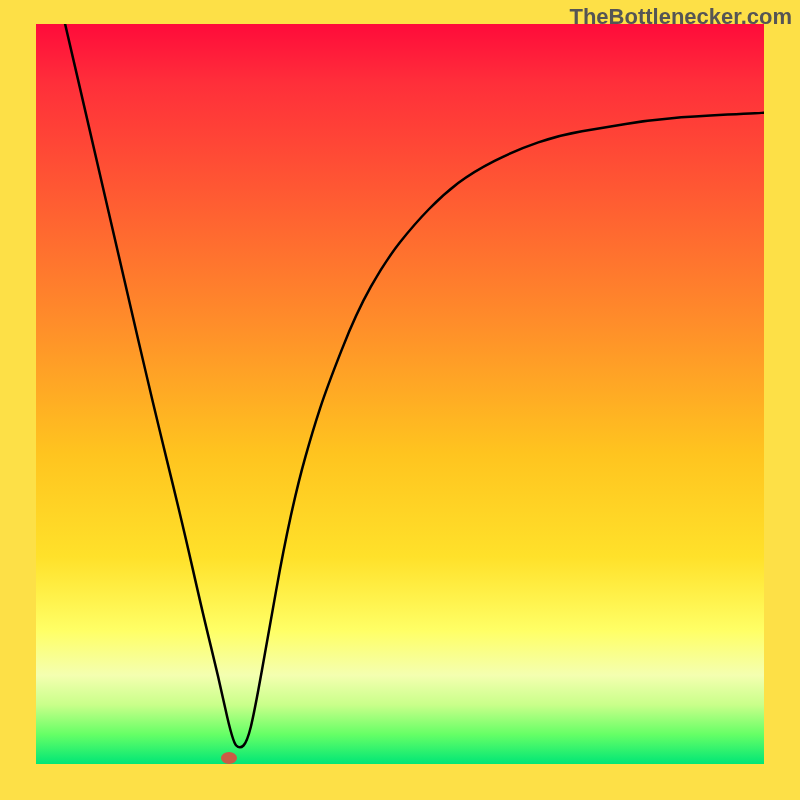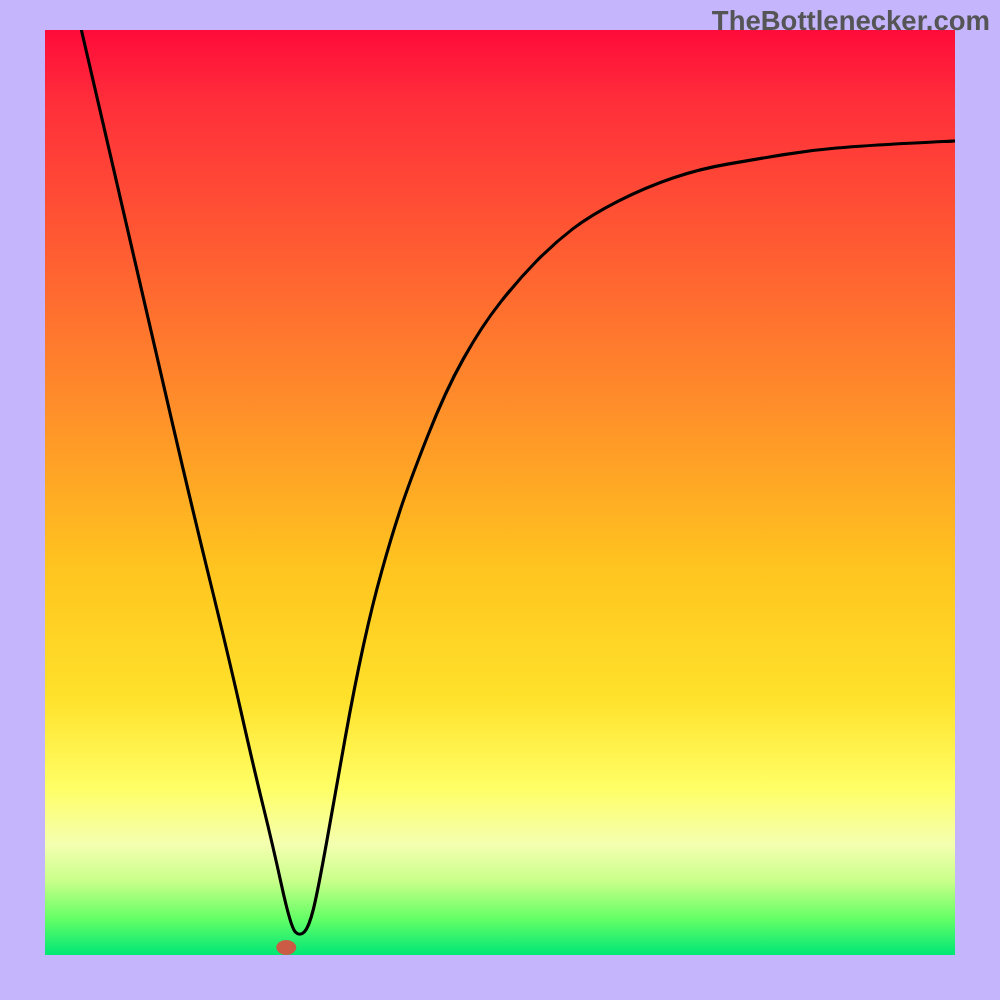--- a/index.html
+++ b/index.html
@@ -7,21 +7,21 @@
     padding: 0;
     width: 800px;
     height: 800px;
     background: #000;
     font-family: Arial, Helvetica, sans-serif;
   }
   .frame {
     position: relative;
     width: 800px;
     height: 800px;
-    background: #c4b5fd;
+    background: #fde047;
   }
   .attribution {
     position: absolute;
     top: 4px;
     right: 8px;
     color: #555;
     font-size: 22px;
     font-weight: 600;
     z-index: 10;
   }

